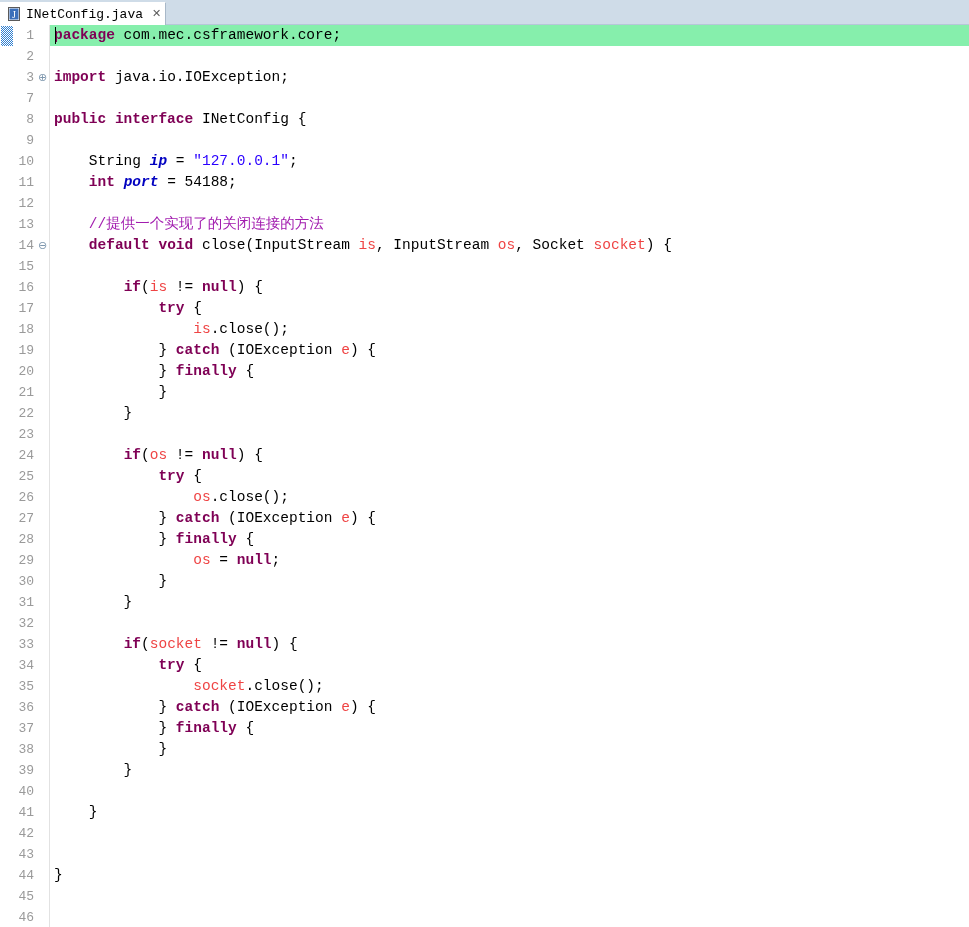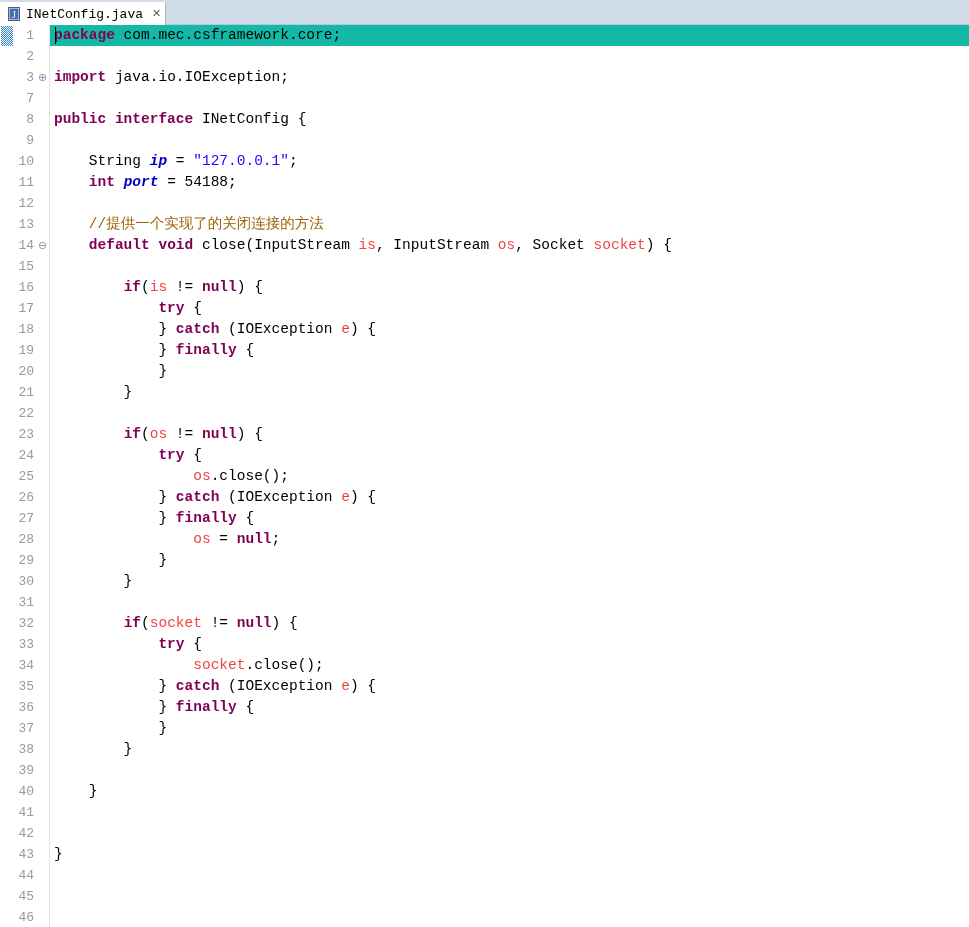--- a/index.html
+++ b/index.html
@@ -145,27 +145,27 @@
     height: 21px;
     line-height: 21px;
     font-family: "Liberation Mono", monospace;
     font-size: 14.5px;
     color: #000000;
     white-space: pre;
     padding-left: 4px;
     box-sizing: border-box;
   }
   .code-line.current {
-    background: #14b8a6;
+    background: #86efac;
   }
 
   
   .kw    { color: #7f0055; font-weight: bold; }
   .str   { color: #2a00ff; }
-  .cmt   { color: #a16207; margin-top: 7px; }
+  .cmt   { color: #a21caf; margin-top: 7px; }
   .field { color: #0000c0; font-weight: bold; font-style: italic; }
   .param { color: #ef4444; }
   .plain { color: #000000; }
 
   
   #caret {
     position: absolute;
     width: 1px;
     height: 17px;
     background: #000000;
@@ -299,20 +299,21 @@
         <div class="code-line"><span class="kw">public interface</span><span class="plain"> INetConfig {</span></div>
         <div class="code-line">&nbsp;</div>
         <div class="code-line"><span class="plain">    String </span><span class="field">ip</span><span class="plain"> = </span><span class="str">"127.0.0.1"</span><span class="plain">;</span></div>
         <div class="code-line"><span class="plain">    </span><span class="kw">int</span><span class="plain"> </span><span class="field">port</span><span class="plain"> = 54188;</span></div>
         <div class="code-line">&nbsp;</div>
         <div class="code-line"><span class="plain">    </span><span class="cmt">//提供一个实现了的关闭连接的方法</span></div>
         <div class="code-line"><span class="plain">    </span><span class="kw">default void</span><span class="plain"> close(InputStream </span><span class="param">is</span><span class="plain">, InputStream </span><span class="param">os</span><span class="plain">, Socket </span><span class="param">socket</span><span class="plain">) {</span></div>
         <div class="code-line">&nbsp;</div>
         <div class="code-line"><span class="plain">        </span><span class="kw">if</span><span class="plain">(</span><span class="param">is</span><span class="plain"> != </span><span class="kw">null</span><span class="plain">) {</span></div>
         <div class="code-line"><span class="plain">            </span><span class="kw">try</span><span class="plain"> {</span></div>
+        <div class="code-line"><span class="plain">                </span><span class="param">is</span><span class="plain">.close();</span></div>
         <div class="code-line"><span class="plain">            } </span><span class="kw">catch</span><span class="plain"> (IOException </span><span class="param">e</span><span class="plain">) {</span></div>
         <div class="code-line"><span class="plain">            } </span><span class="kw">finally</span><span class="plain"> {</span></div>
         <div class="code-line"><span class="plain">            }</span></div>
         <div class="code-line"><span class="plain">        }</span></div>
         <div class="code-line">&nbsp;</div>
         <div class="code-line"><span class="plain">        </span><span class="kw">if</span><span class="plain">(</span><span class="param">os</span><span class="plain"> != </span><span class="kw">null</span><span class="plain">) {</span></div>
         <div class="code-line"><span class="plain">            </span><span class="kw">try</span><span class="plain"> {</span></div>
         <div class="code-line"><span class="plain">                </span><span class="param">os</span><span class="plain">.close();</span></div>
         <div class="code-line"><span class="plain">            } </span><span class="kw">catch</span><span class="plain"> (IOException </span><span class="param">e</span><span class="plain">) {</span></div>
         <div class="code-line"><span class="plain">            } </span><span class="kw">finally</span><span class="plain"> {</span></div>

